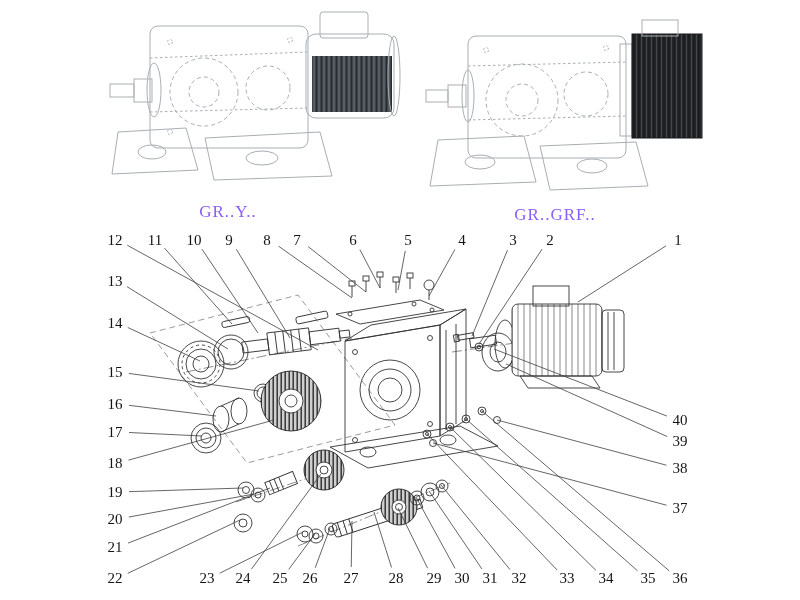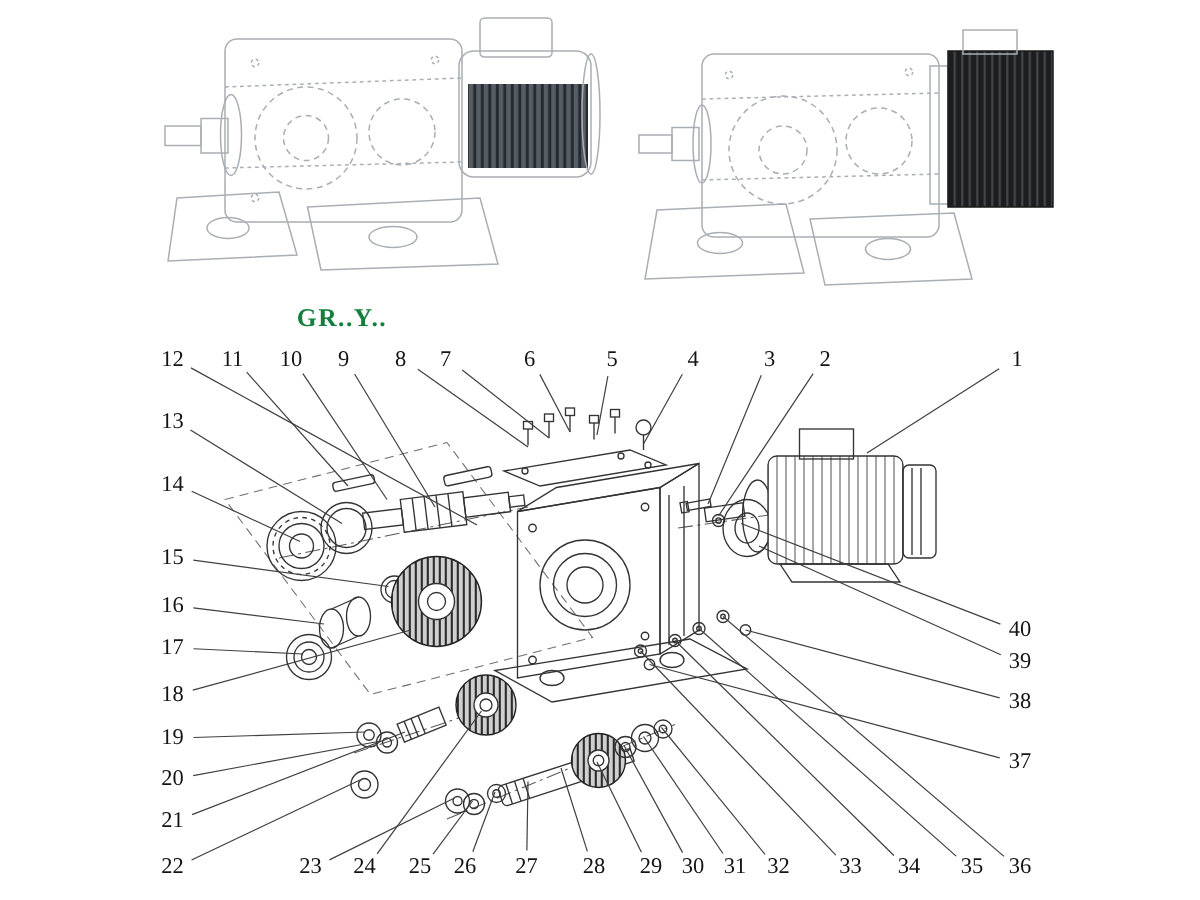--- a/index.html
+++ b/index.html
@@ -1,19 +1,19 @@
 <!DOCTYPE html>
 <html><head>
 <meta charset="utf-8">
 <style>
   html,body{margin:0;padding:0;background:#fff;}
   .stage{position:relative;width:800px;height:600px;background:#ffffff;overflow:hidden;
          font-family:"Liberation Serif",serif;}
-  .hdr{position:absolute;font-family:"Liberation Serif",serif;font-weight:bold;
-       font-size:17px;letter-spacing:1px;color:#15803d;white-space:nowrap;}
+  .hdr{position:absolute;font-family:"Liberation Serif",serif;font-weight:normal;
+       font-size:17px;letter-spacing:1px;color:#8b5cf6;white-space:nowrap;}
   #hdr-left{left:182px;top:202px;width:92px;text-align:center;}
   #hdr-right{left:500px;top:205px;width:110px;text-align:center;}
   svg{position:absolute;left:0;top:0;}
   #callout-layer line{stroke:#3f3f3f;stroke-width:0.8;}
   #callout-layer text{font-family:"Liberation Serif",serif;font-size:15px;fill:#141414;
                       text-anchor:middle;dominant-baseline:central;}
 </style>
 </head>
 <body>
 
@@ -382,14 +382,15 @@
         <line x1="666.4580852585214" y1="465.2091604279857" x2="497" y2="420"></line>
         <text x="680" y="468">38</text>
         <line x1="667.1975523677029" y1="436.5485742427932" x2="506" y2="364"></line>
         <text x="680" y="441">39</text>
         <line x1="666.9205165834242" y1="416.077159543646" x2="494" y2="349"></line>
         <text x="680" y="420">40</text>
       </g>
 </svg>
 
 <div class="hdr" id="hdr-left">GR..Y..</div>
+<div class="hdr" id="hdr-right">GR..GRF..</div>
 
 </div>
 
 </body></html>

